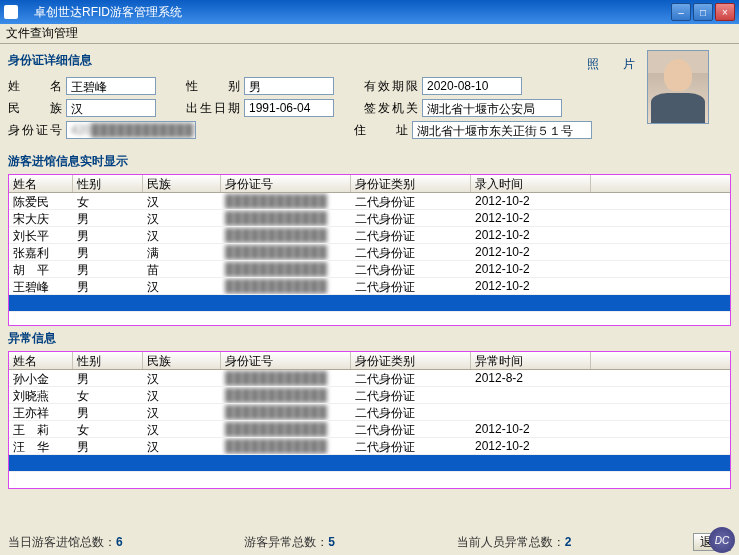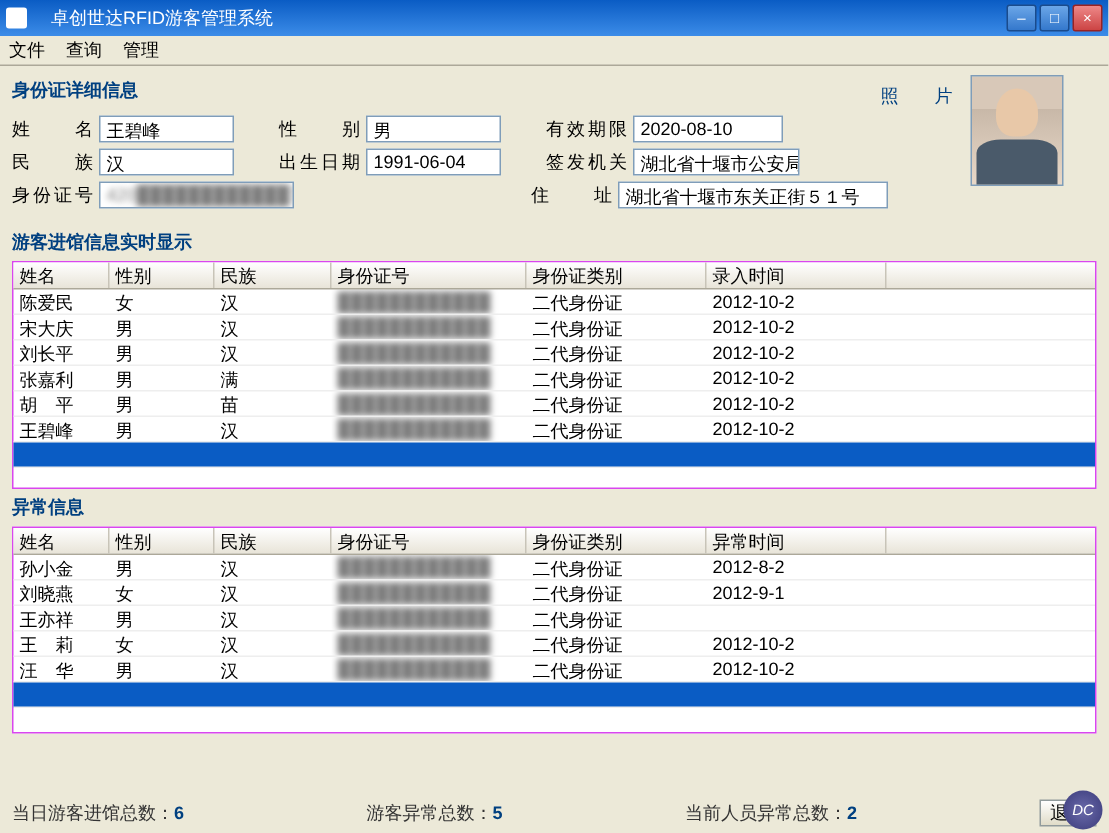--- a/index.html
+++ b/index.html
@@ -3,21 +3,21 @@
 <meta charset="utf-8">
 <style>
 * { box-sizing: border-box; margin: 0; padding: 0; }
 body { font-family: "SimSun", "Microsoft YaHei", sans-serif; font-size: 12px; background: #ece9d8; width: 739px; height: 555px; overflow: hidden; position: relative; }
 .titlebar { background: linear-gradient(to bottom, #0a5cc4, #3c8ce8); color: #fff; height: 24px; display: flex; align-items: center; padding: 0 4px; justify-content: space-between; }
 .titlebar-left { display: flex; align-items: center; gap: 16px; }
 .app-icon { width: 14px; height: 14px; background: #fff; border-radius: 2px; display: inline-block; }
 .win-controls { display: flex; gap: 2px; }
 .win-btn { width: 20px; height: 18px; background: linear-gradient(to bottom, #6ba6e8, #3478cc); border: 1px solid #1a4b8c; border-radius: 2px; color: #fff; font-size: 10px; display: flex; align-items: center; justify-content: center; cursor: pointer; }
 .win-btn.close { background: linear-gradient(to bottom, #e88, #c44); border-color: #922; }
-.menubar { background: #ece9d8; height: 20px; display: flex; align-items: center; padding: 0 6px; gap: 14px; border-bottom: 1px solid #aca899; }
+.menubar { background: #ece9d8; height: 20px; display: flex; align-items: center; padding: 0 6px; border-bottom: 1px solid #aca899; }
 .menu-item { cursor: pointer; }
 .content { padding: 4px 8px; background: #ece9d8; }
 .section-title { color: #004080; font-weight: bold; margin: 4px 0; }
 .detail-box { background: #ece9d8; border: none; padding: 2px 0 8px 0; }
 .detail-row { display: flex; align-items: center; height: 22px; }
 .lbl { color: #000000; width: 58px; text-align: justify; text-align-last: justify; padding-right: 4px; }
 .field { background: #fff; border: 1px solid #7f9db9; height: 18px; padding: 1px 4px; min-width: 90px; overflow: hidden; white-space: nowrap; }
 .photo { position: absolute; right: 30px; top: 50px; width: 62px; height: 74px; border: 1px solid #7f9db9; background: linear-gradient(to bottom, #d8c8b8 0%, #d8c8b8 30%, #c8b8a8 30%, #e8d8c8 100%); }
 .photo::before { content: ""; position: absolute; top: 8px; left: 50%; transform: translateX(-50%); width: 28px; height: 32px; background: #e8c8a8; border-radius: 50% 50% 40% 40%; }
 .photo::after { content: ""; position: absolute; bottom: 0; left: 50%; transform: translateX(-50%); width: 54px; height: 30px; background: #4a5a6a; border-radius: 30% 30% 0 0; }
@@ -71,21 +71,21 @@
       <span class="field" style="width:100px">2020-08-10</span>
     </div>
     <div class="detail-row">
       <span class="lbl">民　　族</span>
       <span class="field" style="width:90px">汉</span>
       <span style="width:30px"></span>
       <span class="lbl">出生日期</span>
       <span class="field" style="width:80px">1991-06-04</span>
       <span style="width:30px"></span>
       <span class="lbl">签发机关</span>
-      <span class="field" style="width:111px">湖北省十堰市公安局</span>
+      <span class="field" style="width:140px">湖北省十堰市公安局</span>
     </div>
     <div class="detail-row">
       <span class="lbl">身份证号</span>
       <span class="field blur" style="width:130px">420████████████734</span>
       <span style="width:158px"></span>
       <span class="lbl">住　　址</span>
       <span class="field" style="width:180px">湖北省十堰市东关正街５１号</span>
     </div>
   </div>
   <span class="photo-lbl">照　　片</span>
@@ -172,21 +172,20 @@
           <div class="td c4 blur">████████████</div>
           <div class="td c5">二代身份证</div>
           <div class="td c6">2012-8-2</div>
         </div>
         <div class="tr">
           <div class="td c1">刘晓燕</div>
           <div class="td c2">女</div>
           <div class="td c3">汉</div>
           <div class="td c4 blur">████████████</div>
           <div class="td c5">二代身份证</div>
-          <div class="td c6">2012-9-1</div>
         </div>
         <div class="tr">
           <div class="td c1">王亦祥</div>
           <div class="td c2">男</div>
           <div class="td c3">汉</div>
           <div class="td c4 blur">████████████</div>
           <div class="td c5">二代身份证</div>
         </div>
         <div class="tr">
           <div class="td c1">王　莉</div>

